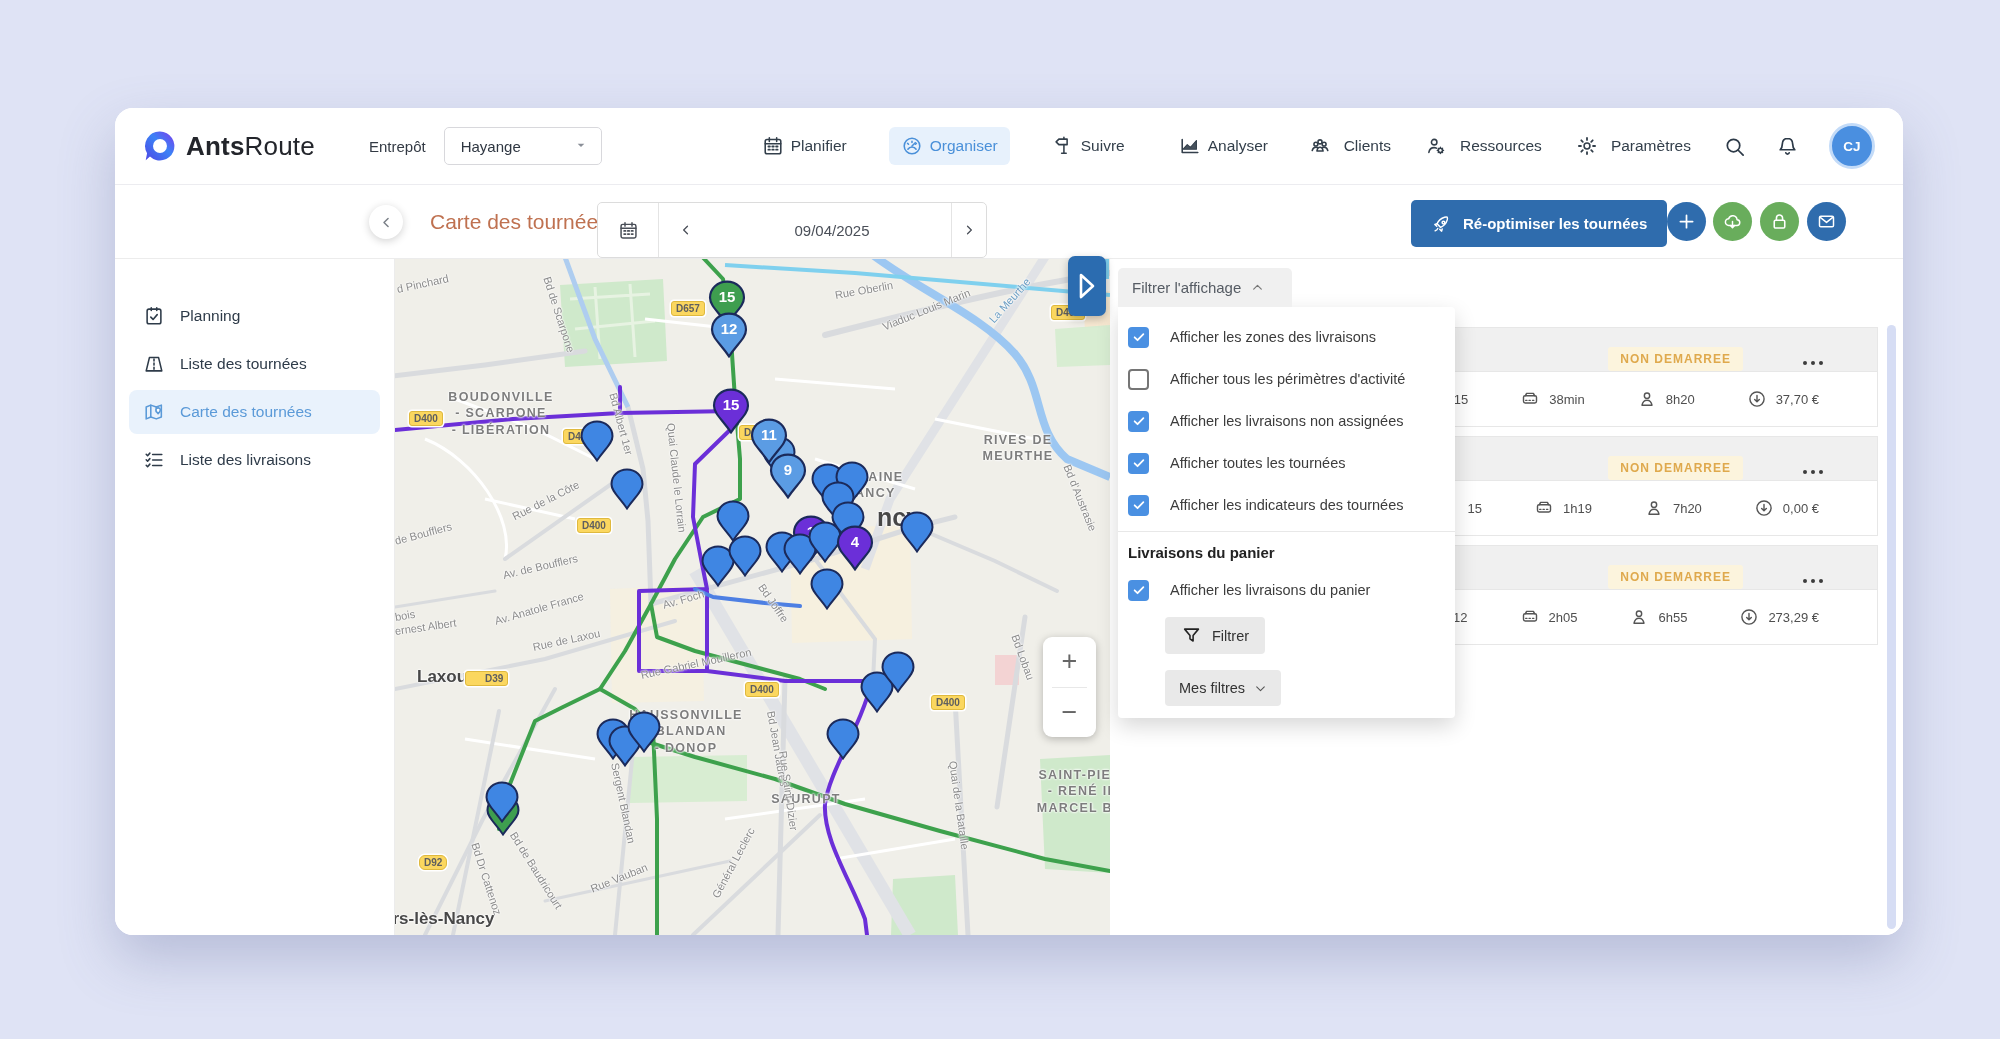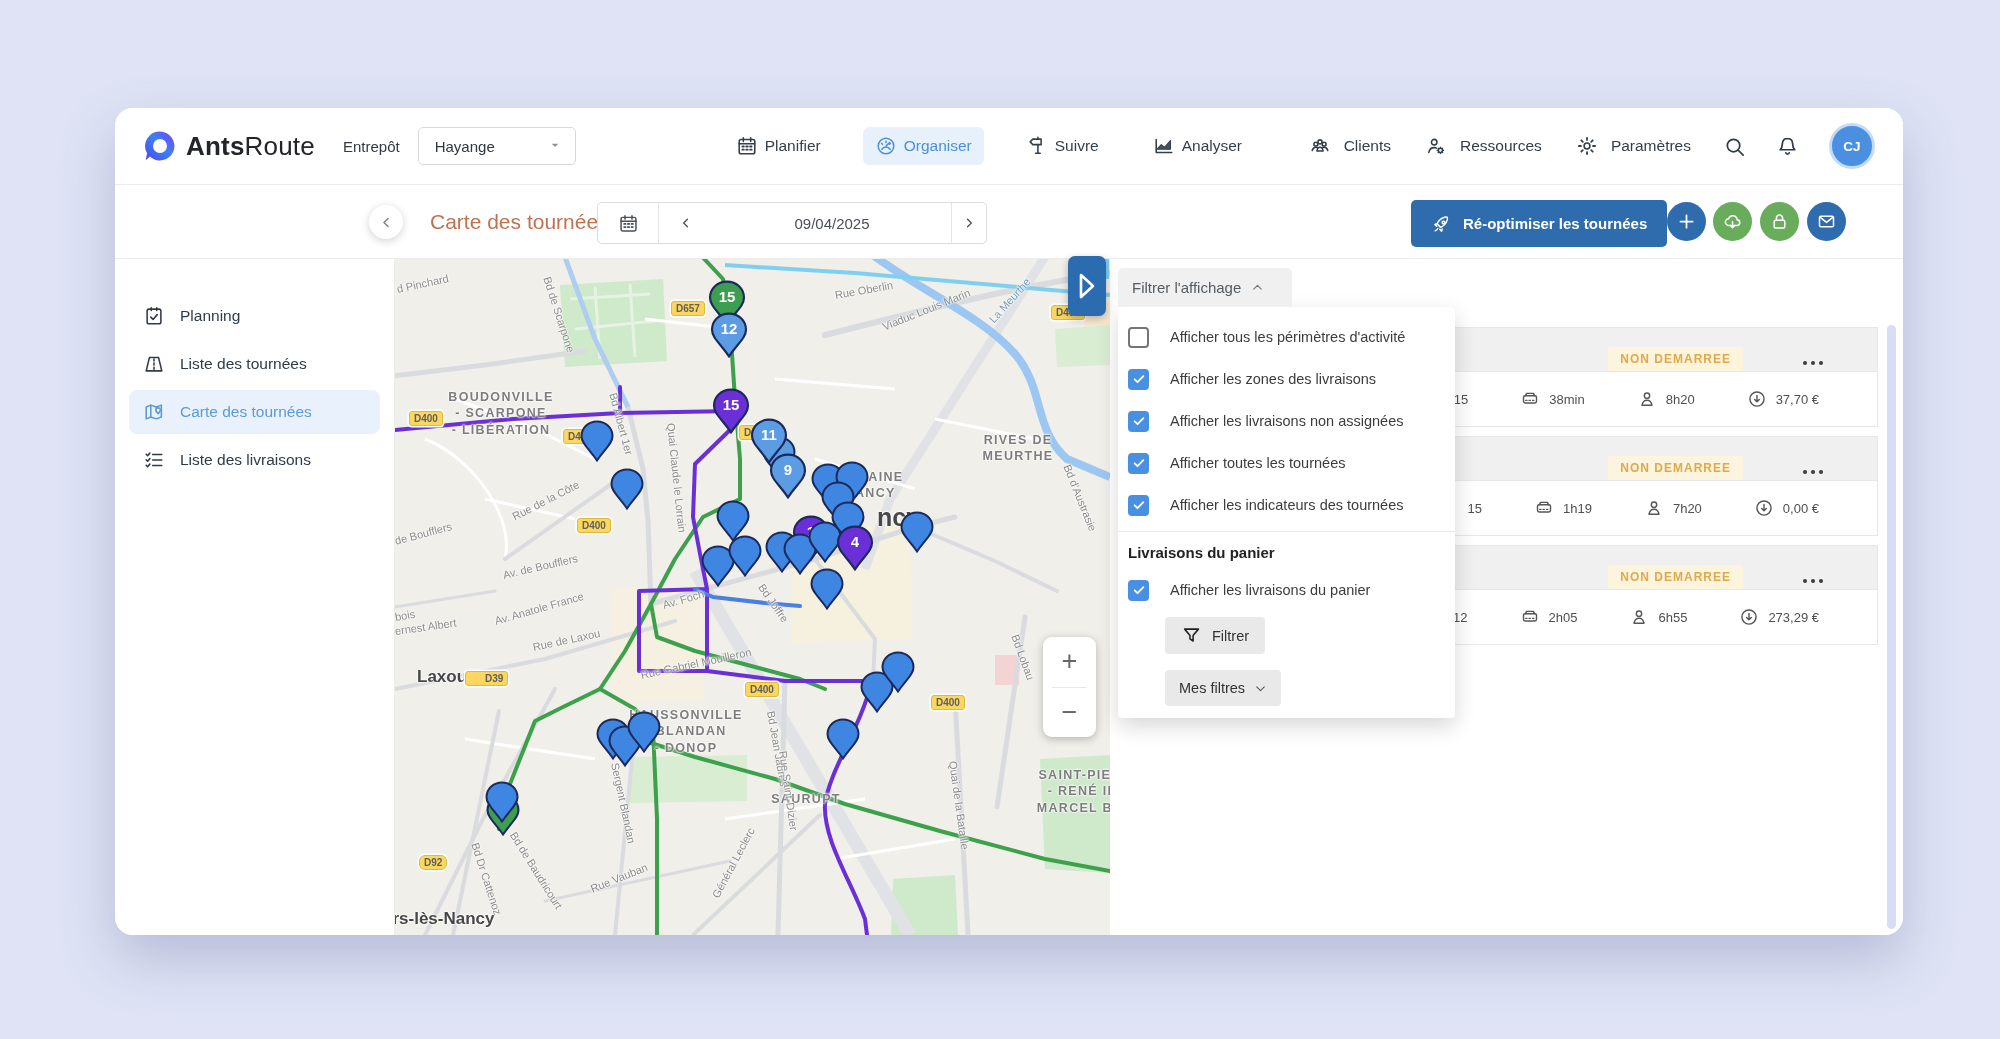--- a/index.html
+++ b/index.html
@@ -8,21 +8,21 @@
 
   #app-card { position:absolute; left:115px; top:108px; width:1788px; height:827px;
     background:#fff; border-radius:18px; box-shadow:0 24px 55px rgba(90,100,150,.30); overflow:hidden; }
 
   
   #navbar { position:absolute; left:0; top:0; width:100%; height:77px; display:flex; align-items:center;
     padding:0 28px; border-bottom:1px solid #ececf0; background:#fff; z-index:30; }
   .brand { display:flex; align-items:center; gap:9px; }
   .brand-text { font-size:26px; color:#23252b; letter-spacing:.2px; }
   .brand-text b { font-weight:700; }
-  .wh-group { display:flex; align-items:center; margin-left:28px; gap:18px; }
+  .wh-group { display:flex; align-items:center; margin-left:54px; gap:18px; }
   .wh-label { font-size:15px; color:#333a44; }
   .wh-select { width:158px; height:38px; border:1px solid #d8d8dc; border-radius:5px; display:flex;
     align-items:center; padding:0 12px 0 16px; font-size:15px; color:#2f3742; cursor:pointer; }
   .wh-select .caret { margin-left:auto; color:#8a8f98; }
   #nav-center { display:flex; align-items:center; margin-left:148px; gap:30px; list-style:none; }
   .nav-item { display:flex; align-items:center; gap:7px; font-size:15.5px; color:#333f4b; cursor:pointer;
     padding:8px 12px; border-radius:6px; white-space:nowrap; }
   .nav-item.active { background:#e7f1fc; color:#4a90d9; }
   #nav-right { display:flex; align-items:center; margin-left:auto; gap:30px; }
   .nav-item.compact { padding:6px 2px; gap:13px; }
@@ -32,21 +32,21 @@
   .icon { display:flex; align-items:center; }
   .icon svg { width:22px; height:22px; }
 
   
   #title-row { position:absolute; left:0; top:77px; width:100%; height:74px; background:#fff;
     border-bottom:1px solid #ececec; z-index:20; }
   #back-btn { position:absolute; left:254px; top:20px; width:34px; height:34px; border-radius:50%;
     background:#fff; box-shadow:0 2px 8px rgba(0,0,0,.18); display:flex; align-items:center; justify-content:center;
     color:#7b8088; cursor:pointer; }
   #page-title { position:absolute; left:315px; top:25px; font-size:21px; color:var(--title-orange); }
-  #date-nav { position:absolute; left:482px; top:17px; height:42px; display:flex; align-items:stretch;
+  #date-nav { position:absolute; left:482px; top:17px; height:56px; display:flex; align-items:stretch;
     border:1px solid #dcdcdc; border-radius:5px; background:#fff; overflow:hidden; }
   #date-nav .cell { display:flex; align-items:center; justify-content:center; cursor:pointer; color:#4a4f58; }
   #date-nav .sep { width:1px; background:#e4e4e4; }
   #cal-btn { width:60px; }
   #date-prev { width:54px; color:#b9bdc4; }
   #date-value { width:238px; font-size:15px; color:#3a414c; cursor:default; }
   #date-next { width:34px; color:#555b64; }
   #reoptimize-btn { position:absolute; left:1296px; top:15px; height:47px; padding:0 20px; background:var(--accent-blue);
     border:none; border-radius:5px; color:#fff; font-weight:700; font-size:15px; display:flex; align-items:center;
     gap:10px; cursor:pointer; font-family:inherit; }
@@ -820,30 +820,30 @@
       <span class="chev">
         <svg width="13" height="13" viewBox="0 0 24 24" fill="none" stroke="#777" stroke-width="2.2" stroke-linecap="round" stroke-linejoin="round">
             <path d="M5 15l7-7 7 7"></path>
           </svg>
       </span>
     </div>
 
     <div id="filter-panel">
       <div id="filter-options">
           <div class="f-row">
-            <div class="cb off"></div>
-            <span class="f-label">Afficher tous les périmètres d'activité</span>
-          </div>
-          <div class="f-row">
             <div class="cb on">
               <svg width="14" height="14" viewBox="0 0 24 24" fill="none" stroke="#fff" stroke-width="3" stroke-linecap="round" stroke-linejoin="round">
                 <path d="M4.5 12.5l5 5L19.5 7"></path>
               </svg>
             </div>
             <span class="f-label">Afficher les zones des livraisons</span>
+          </div>
+          <div class="f-row">
+            <div class="cb off"></div>
+            <span class="f-label">Afficher tous les périmètres d'activité</span>
           </div>
           <div class="f-row">
             <div class="cb on">
               <svg width="14" height="14" viewBox="0 0 24 24" fill="none" stroke="#fff" stroke-width="3" stroke-linecap="round" stroke-linejoin="round">
                 <path d="M4.5 12.5l5 5L19.5 7"></path>
               </svg>
             </div>
             <span class="f-label">Afficher les livraisons non assignées</span>
           </div>
           <div class="f-row">

